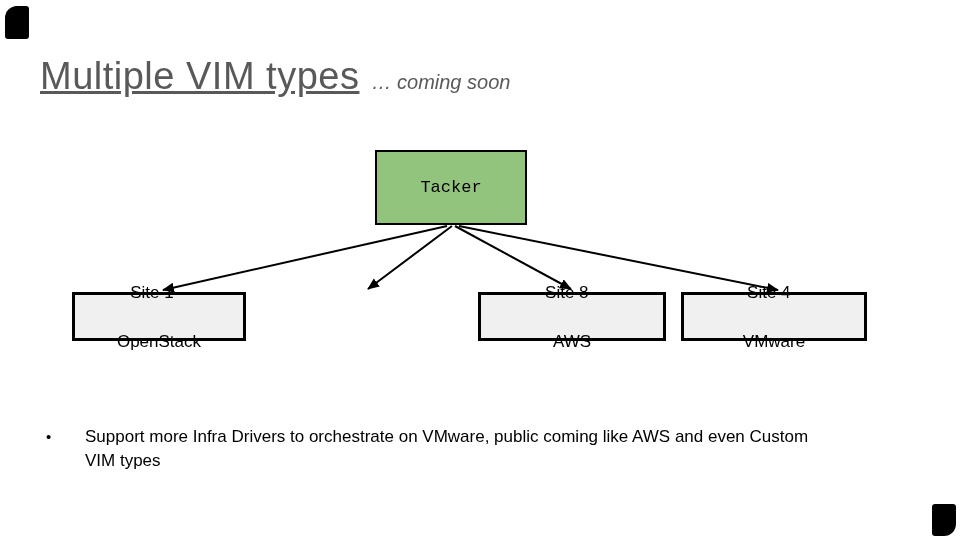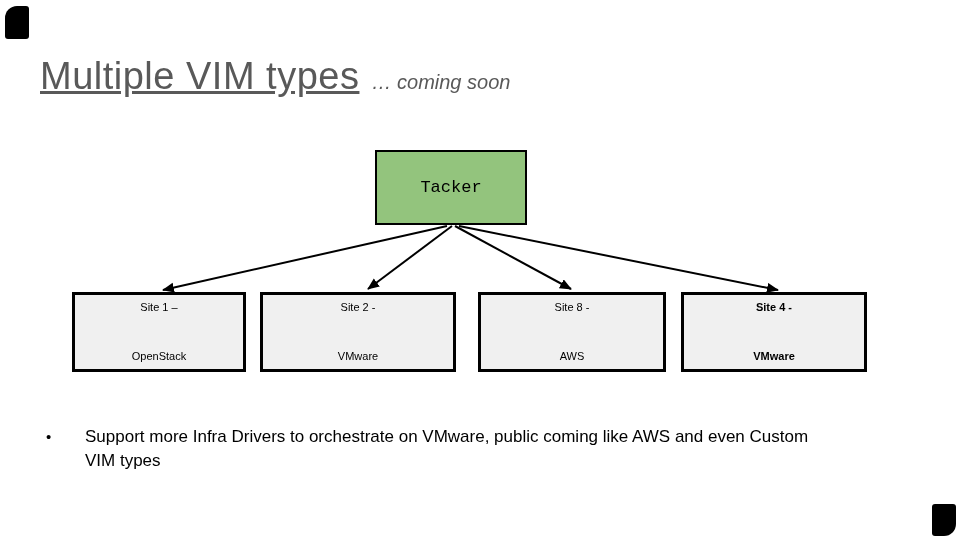--- a/index.html
+++ b/index.html
@@ -47,29 +47,29 @@
     text-align:center;color:#000;
   }
   .root-node{
     left:375px;top:150px;width:152px;height:75px;
     background:var(--root-fill);
     border:2px solid var(--root-border);
     font-size:17px;
     font-family:Liberation Mono, monospace;
   }
   .site-node{
-    top:292px;height:80px;
+    top:292px;height:49px;
     background:var(--node-fill);
     border:3px solid var(--node-border);
-    font-size:11px;line-height:21px;gap:28px;
+    font-size:17px;line-height:21px;gap:28px;
   }
   .site-1{left:72px;width:174px;}
   .site-2{left:260px;width:196px;}
   .site-3{left:478px;width:188px;}
-  .site-4{left:681px;width:186px;font-weight:bold;}
+  .site-4{left:681px;width:186px;}
   
   .arrows{
     position:absolute;left:0;top:0;width:960px;height:540px;
     pointer-events:none;
   }
   .arrows line{stroke:var(--arrow-color);stroke-width:2;}
   
   .bullet-row{
     position:absolute;left:46px;top:425px;width:790px;
     display:flex;align-items:flex-start;
@@ -110,24 +110,20 @@
 
   <div class="node root-node">
     <span>Tacker</span>
   </div>
 
   <div class="node site-node site-1">
     <span>Site 1 –</span>
     <span>OpenStack</span>
   </div>
 
-  <div class="node site-node site-2">
-    <span>Site 2 -</span>
-    <span>VMware</span>
-  </div>
 
   <div class="node site-node site-3">
     <span>Site 8 -</span>
     <span>AWS</span>
   </div>
 
   <div class="node site-node site-4">
     <span>Site 4 -</span>
     <span>VMware</span>
   </div>

